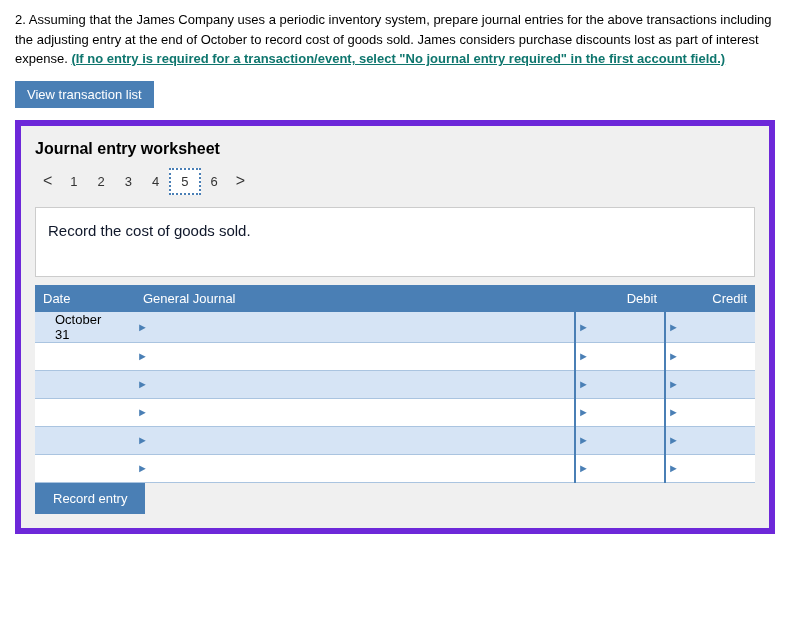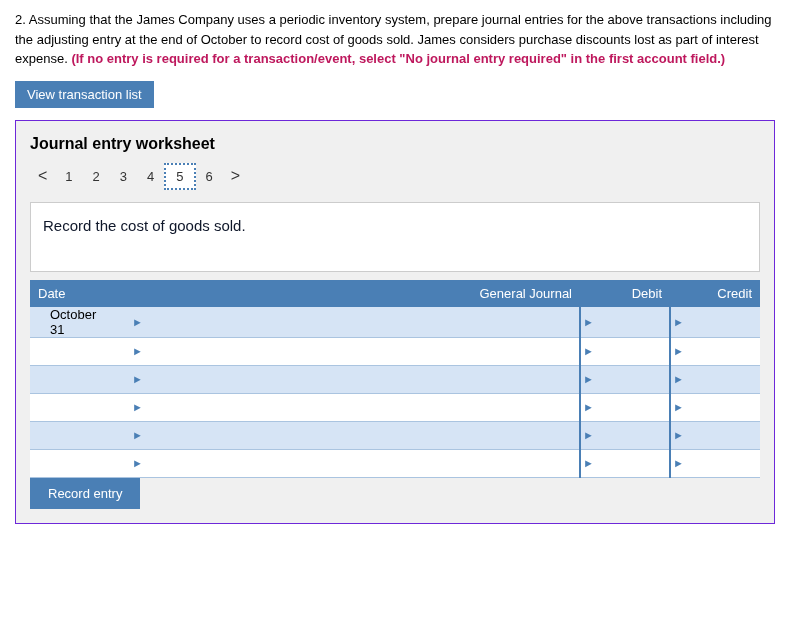--- a/index.html
+++ b/index.html
@@ -10,35 +10,36 @@
       padding: 10px 15px;
       width: 790px;
     }
     .question-text {
       font-size: 13px;
       line-height: 1.5;
       margin-bottom: 12px;
       color: #000;
     }
     .question-text .red-bold {
-      color: #be185d;
+      color: #0f766e;
       font-weight: bold;
+      text-decoration: underline;
     }
     .view-transaction-btn {
       background: #4a7fb5;
       color: #fff;
       border: none;
       padding: 6px 12px;
       font-size: 13px;
       cursor: pointer;
       margin-bottom: 12px;
       display: inline-block;
     }
     .worksheet-container {
-      border: 1px solid #6d28d9;
+      border: 6px solid #6d28d9;
       background: #f0f0f0;
       padding: 14px 14px 14px 14px;
     }
     .worksheet-title {
       font-size: 16px;
       font-weight: bold;
       margin-bottom: 10px;
       color: #000;
     }
     .pagination {
@@ -94,21 +95,21 @@
       padding: 6px 8px;
       text-align: right;
       font-weight: normal;
       font-size: 13px;
     }
     .journal-table thead th:first-child {
       text-align: left;
       width: 100px;
     }
     .journal-table thead th:nth-child(2) {
-      text-align: right;
+      text-align: left;
     }
     .journal-table thead th:nth-child(3) {
       width: 90px;
     }
     .journal-table thead th:nth-child(4) {
       width: 90px;
     }
     .journal-table tbody tr {
       background: #fff;
     }

